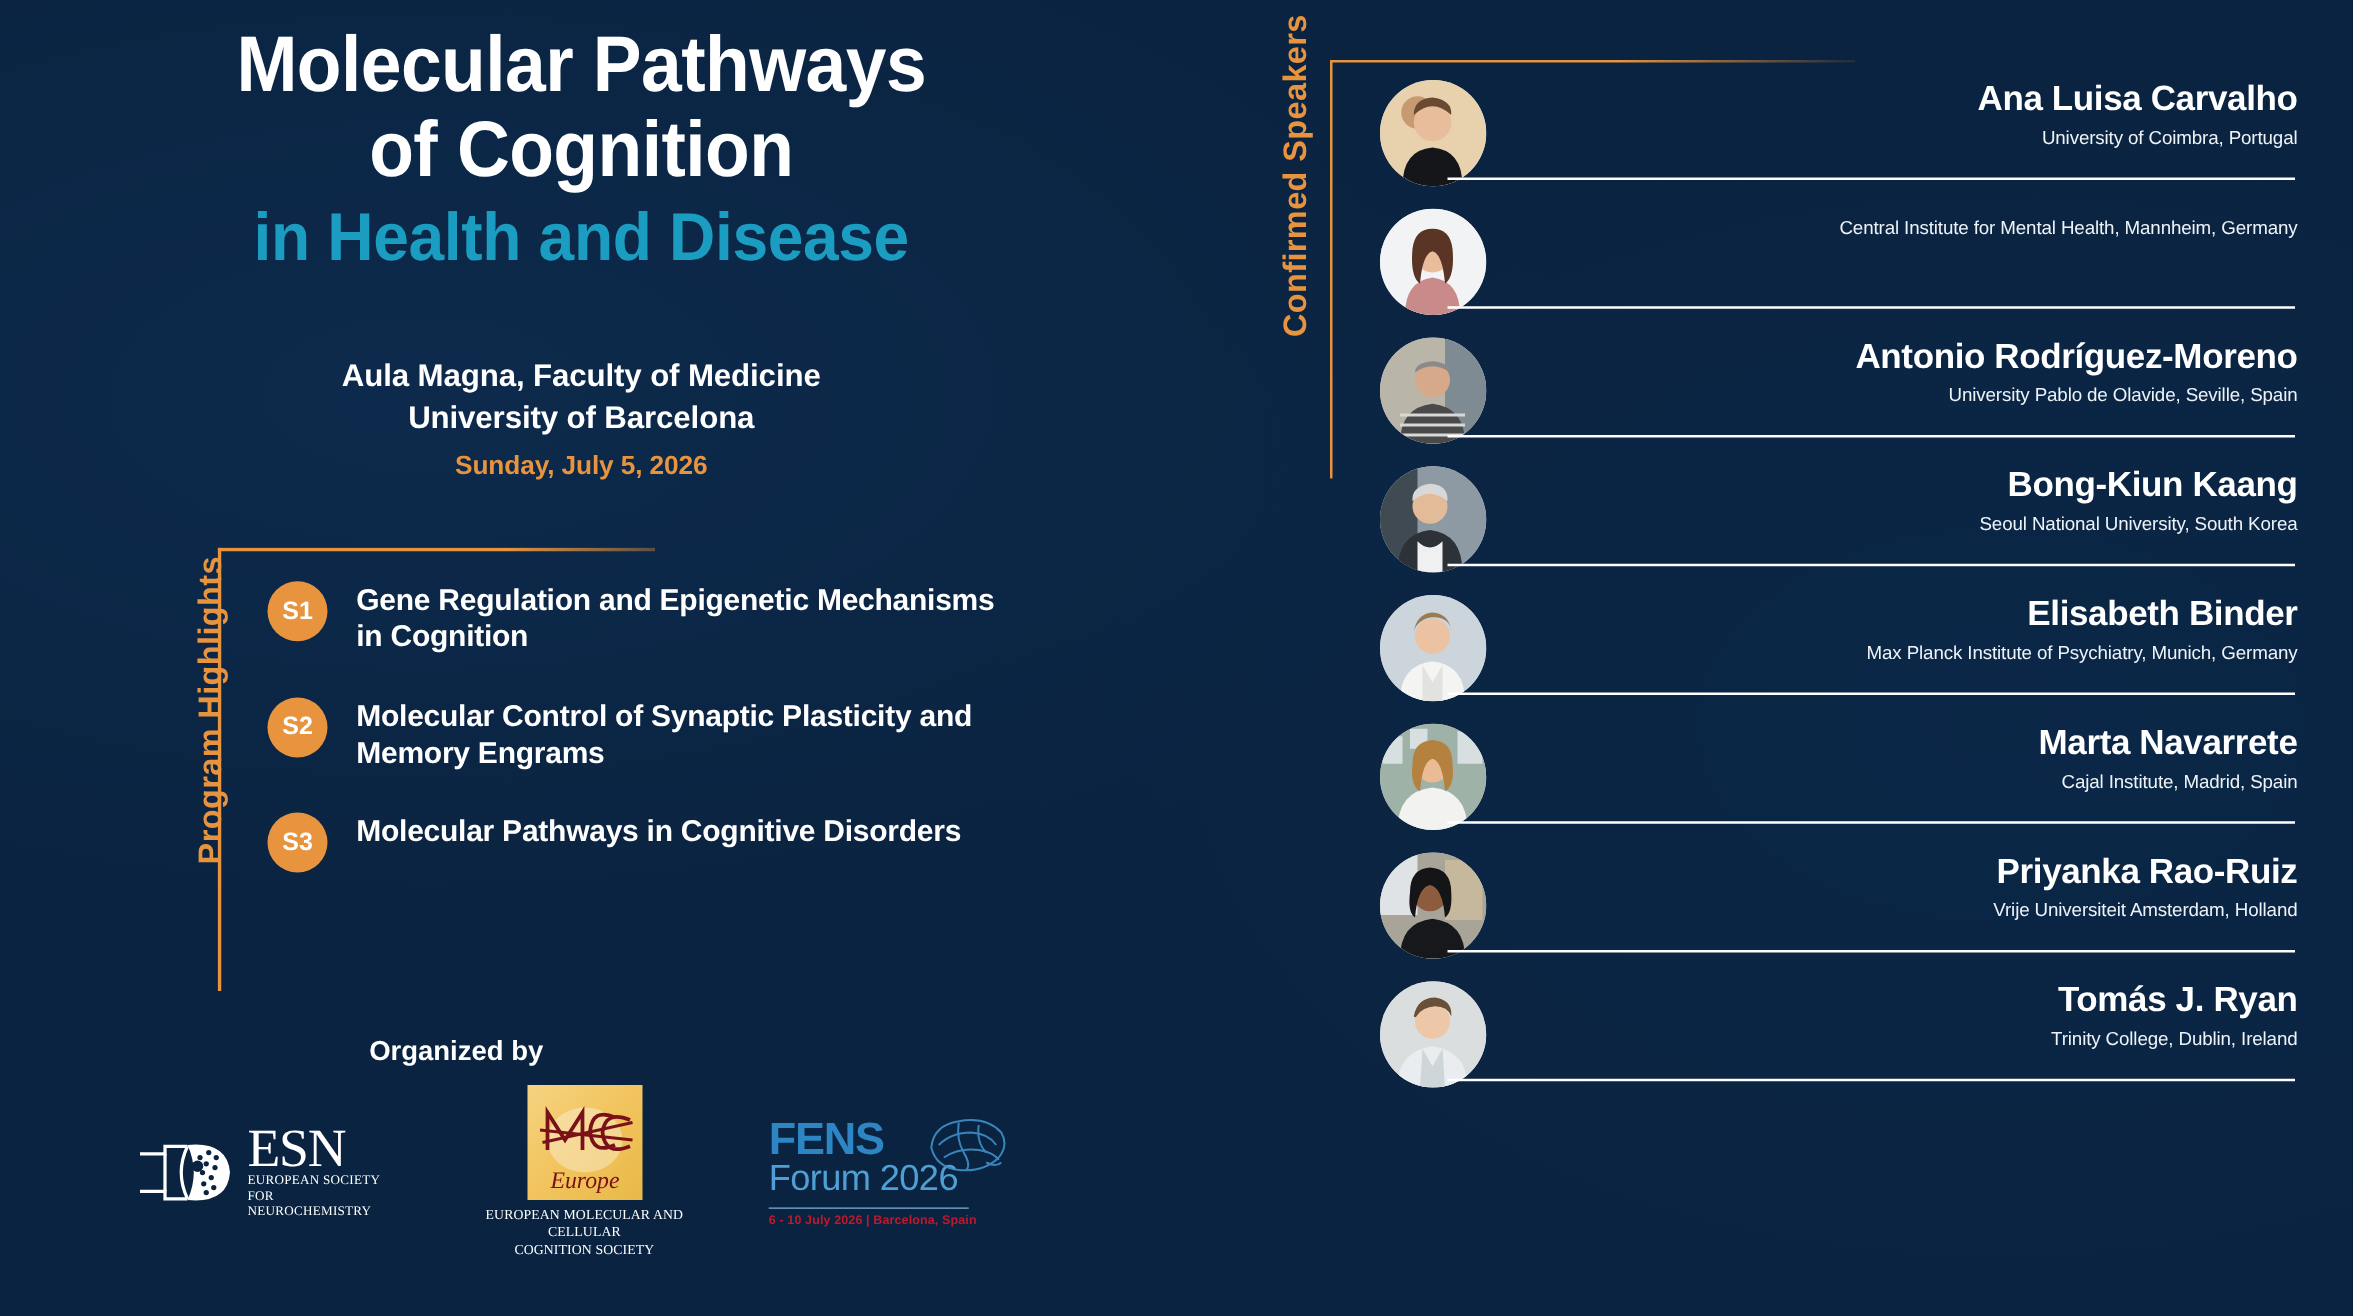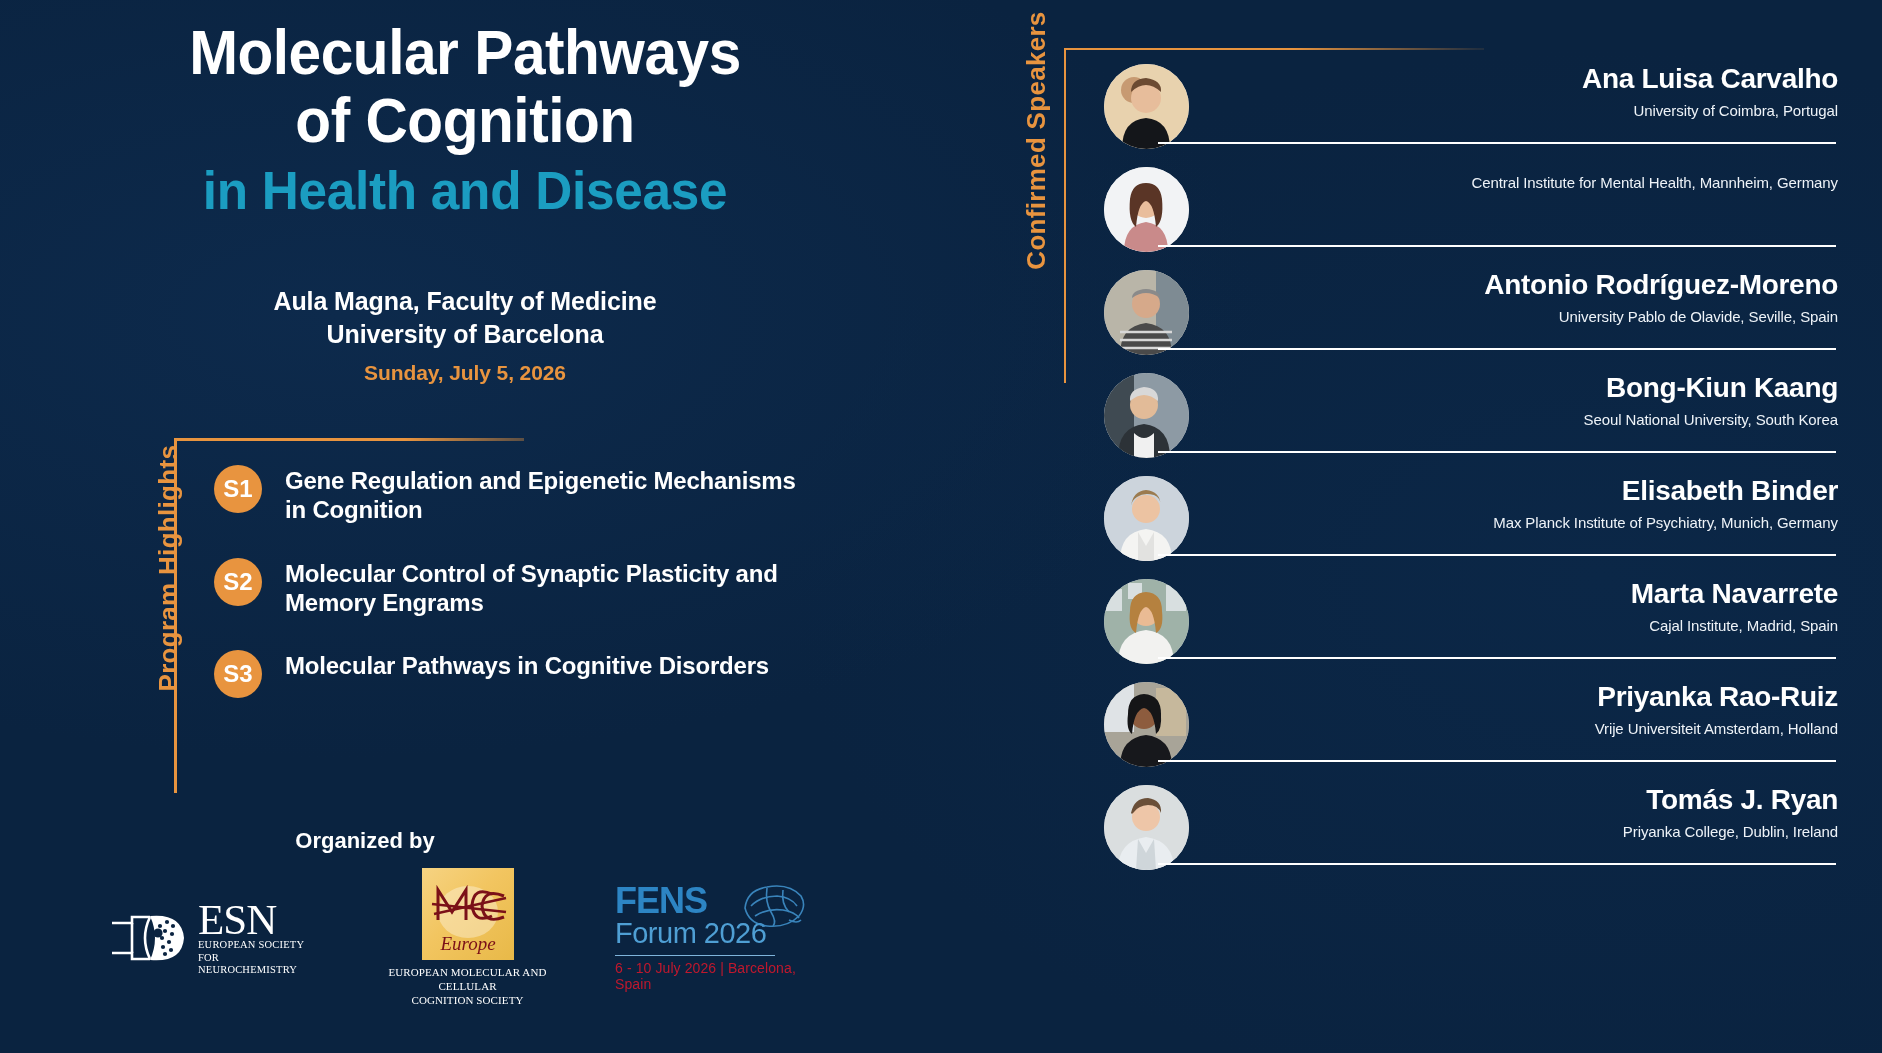--- a/index.html
+++ b/index.html
@@ -49,21 +49,21 @@
   .ph-vert-label {
     position:absolute; left:-74px; top:118px;
     transform:rotate(-90deg); transform-origin:center;
     color:#e8943f; font-weight:700; font-size:26px; letter-spacing:0.3px;
     white-space:nowrap; width:240px; text-align:center;
   }
   .ph-list { position:absolute; left:92px; top:25px; width:600px; }
   .ph-item { display:flex; align-items:flex-start; margin-bottom:31px; }
   .ph-badge {
     flex:0 0 auto; width:48px; height:48px; border-radius:50%;
-    background:#e8943f; color:#ffffff; font-weight:700; font-size:24px;
+    background:#e8943f; color:#ffffff; font-weight:700; font-size:20px;
     display:flex; align-items:center; justify-content:center; margin-top:2px;
   }
   .ph-text {
     color:#ffffff; font-weight:700; font-size:24px; line-height:1.22;
     margin-left:23px; letter-spacing:-0.2px; padding-top:3px;
     font-family:"Liberation Sans Narrow","Liberation Sans", sans-serif;
   }
 
   
   .org-title {
@@ -93,21 +93,21 @@
   .mccs-sub { color:#ffffff; font-family:"Liberation Serif", serif; font-size:11px; line-height:1.25; letter-spacing:0.1px; }
 
   
   .logo-fens { width:200px; position:relative; }
   .fens-row { display:flex; align-items:flex-start; }
   .fens-words { }
   .fens-1 { color:#2d85c4; font-size:36px; font-weight:700; line-height:0.95; letter-spacing:-1px; }
   .fens-2 { color:#4f9fd4; font-size:29px; font-weight:400; line-height:1.05; letter-spacing:-0.5px; }
   .fens-brain { position:absolute; right:6px; top:-6px; width:72px; height:60px; }
   .fens-rule { width:160px; height:1px; background:#7fb4da; margin:7px 0 4px; }
-  .fens-date { color:#c0182d; font-size:14px; font-weight:400; letter-spacing:0.1px; }
+  .fens-date { color:#c0182d; font-size:10px; font-weight:700; letter-spacing:0.1px; }
 
   
   .right { position:absolute; left:1000px; top:0; width:882px; height:1053px; }
   .cs-bracket {
     position:absolute; left:64px; top:48px; width:420px; height:335px;
     border-left:2.5px solid #e8943f; border-top:2.5px solid #e8943f;
     -webkit-mask-image:linear-gradient(100deg,#000 0%,#000 48%,rgba(0,0,0,0.12) 86%,rgba(0,0,0,0) 100%);
     mask-image:linear-gradient(100deg,#000 0%,#000 48%,rgba(0,0,0,0.12) 86%,rgba(0,0,0,0) 100%);
   }
   .cs-vert-label {
@@ -395,21 +395,21 @@
           <svg viewBox="0 0 85 85" xmlns="http://www.w3.org/2000/svg">
             <rect width="85" height="85" fill="#dadedf"></rect>
             <path d="M14 85 Q14 56 42 52 Q70 56 70 85 Z" fill="#e9edf0"></path>
             <path d="M34 54 L42 68 L50 54 L52 85 H32 Z" fill="#cfd6da"></path>
             <circle cx="42" cy="32" r="14" fill="#eec6a8"></circle>
             <path d="M27 28 Q30 13 44 13 Q58 15 57 28 Q54 20 44 20 Q34 21 30 27 Q28 30 27 28 Z" fill="#6a4f38"></path>
           </svg>
         </div>
         <div class="spk-info">
           <div class="spk-name">Tomás J. Ryan</div>
-          <div class="spk-aff">Priyanka College, Dublin, Ireland</div>
+          <div class="spk-aff">Trinity College, Dublin, Ireland</div>
         </div>
         <div class="spk-rule"></div>
       </div>
 
     </div>
   </div>
 
 </div>
 
 </body></html>

